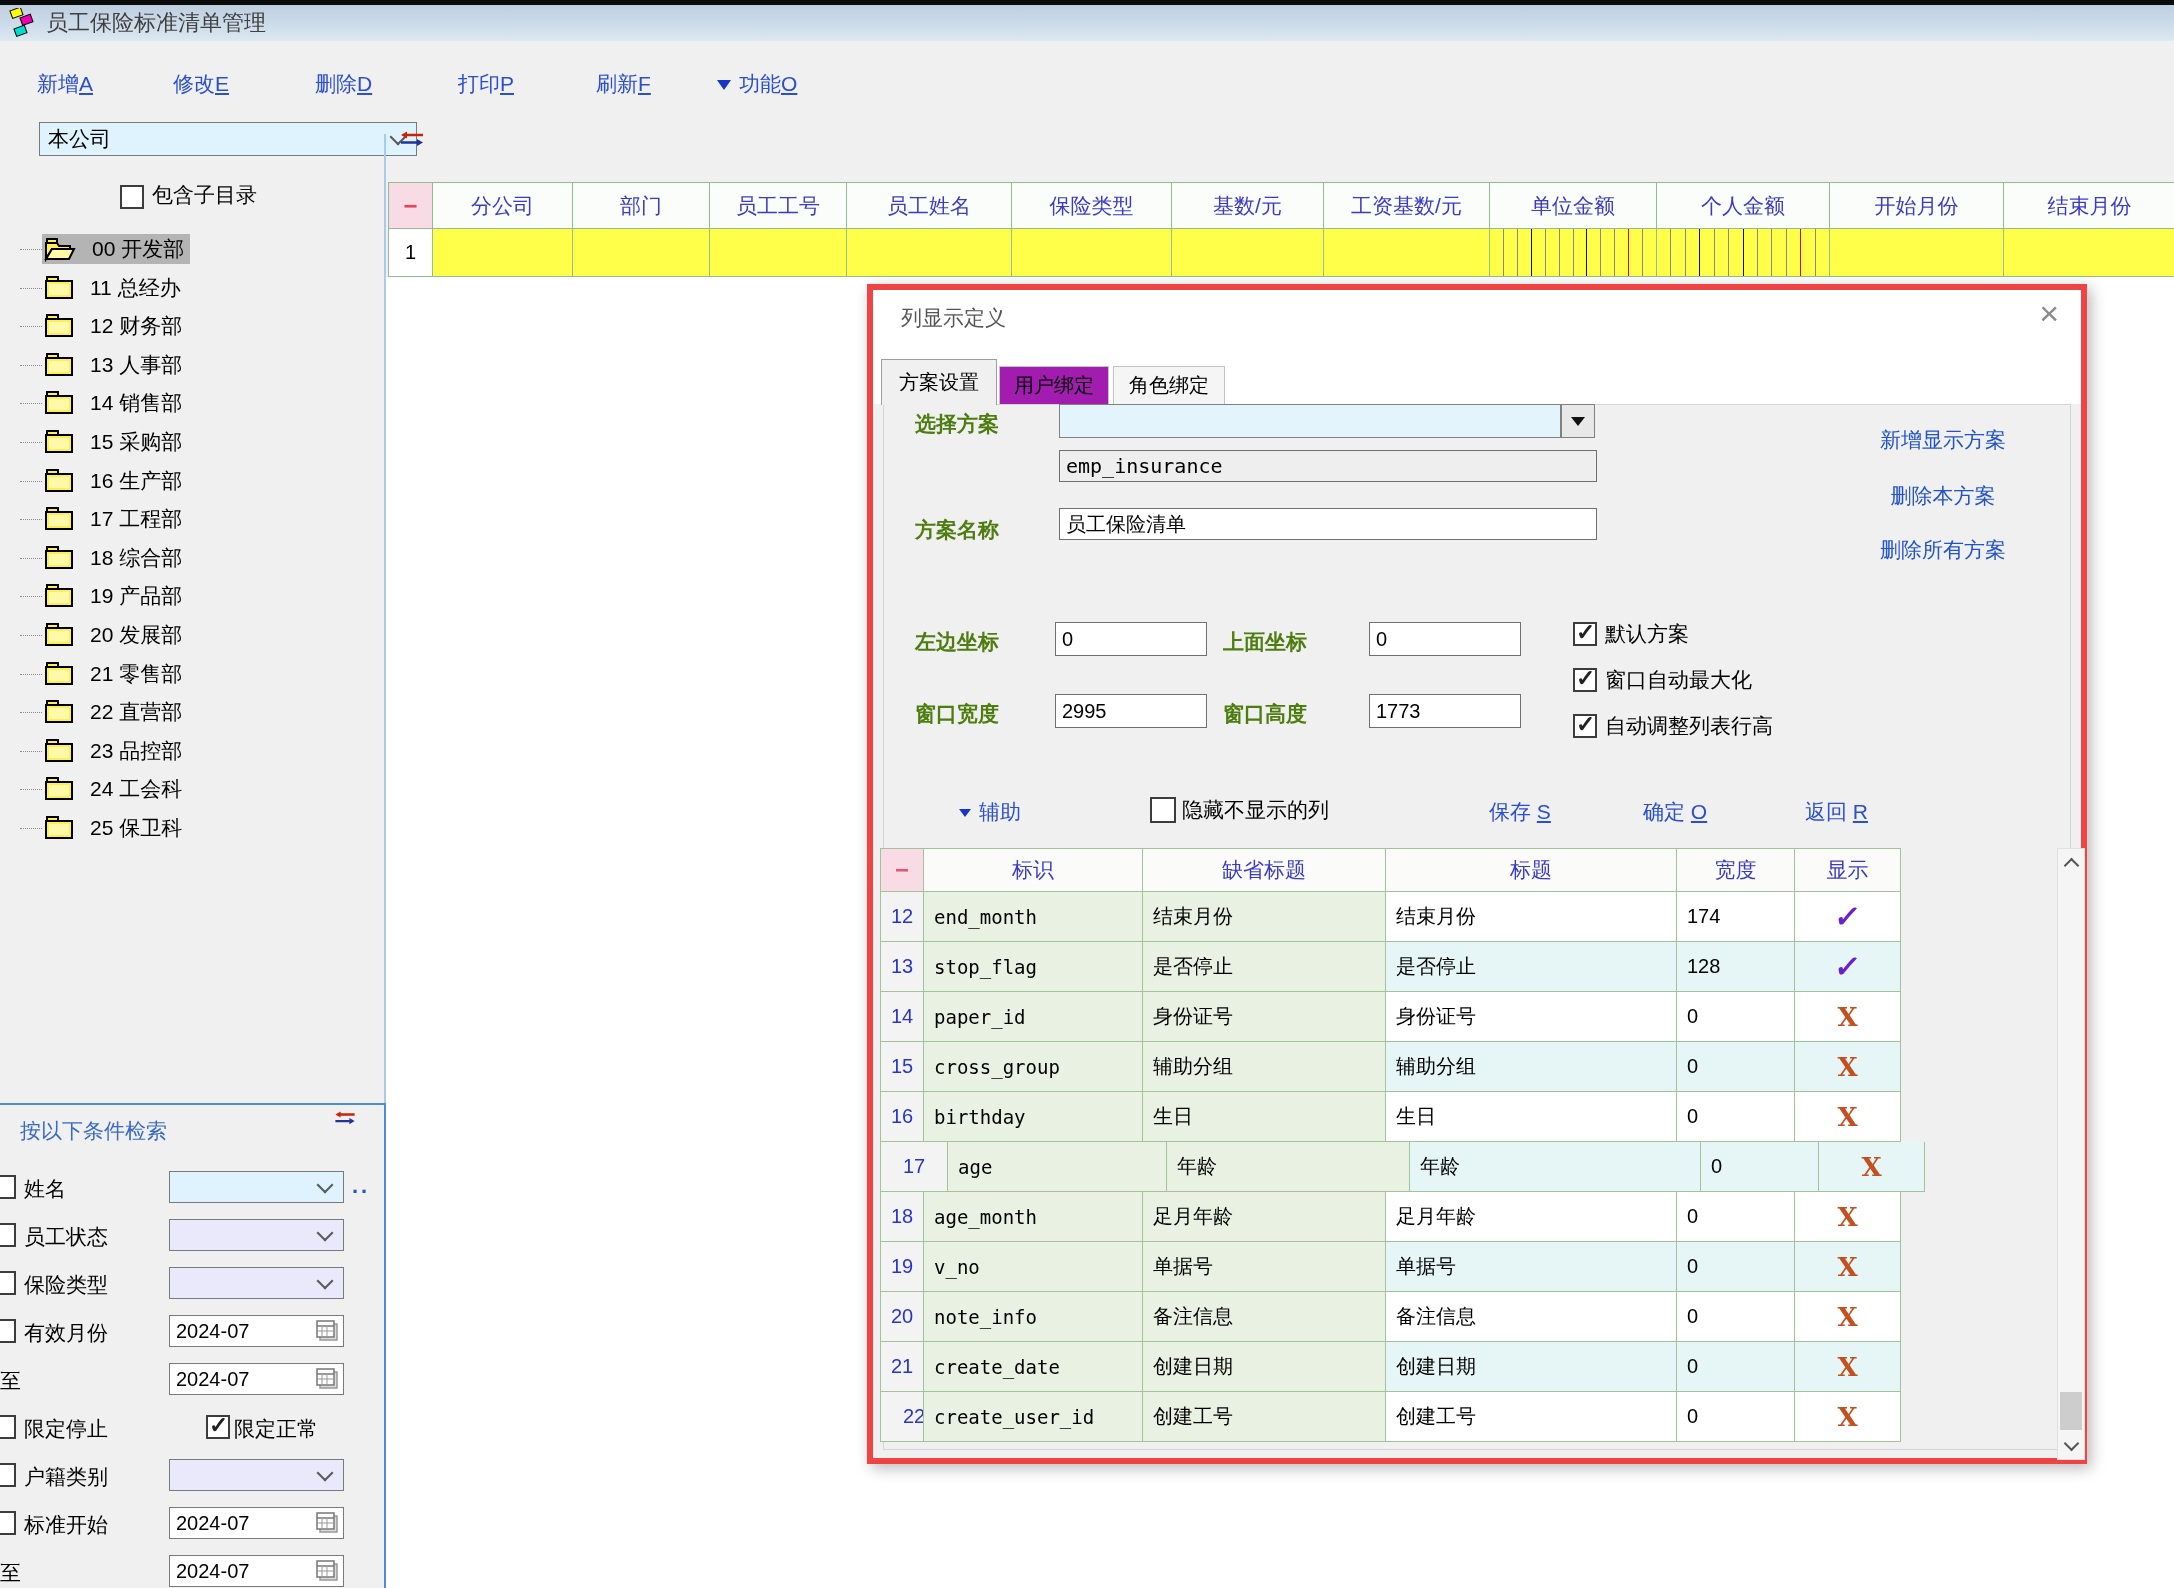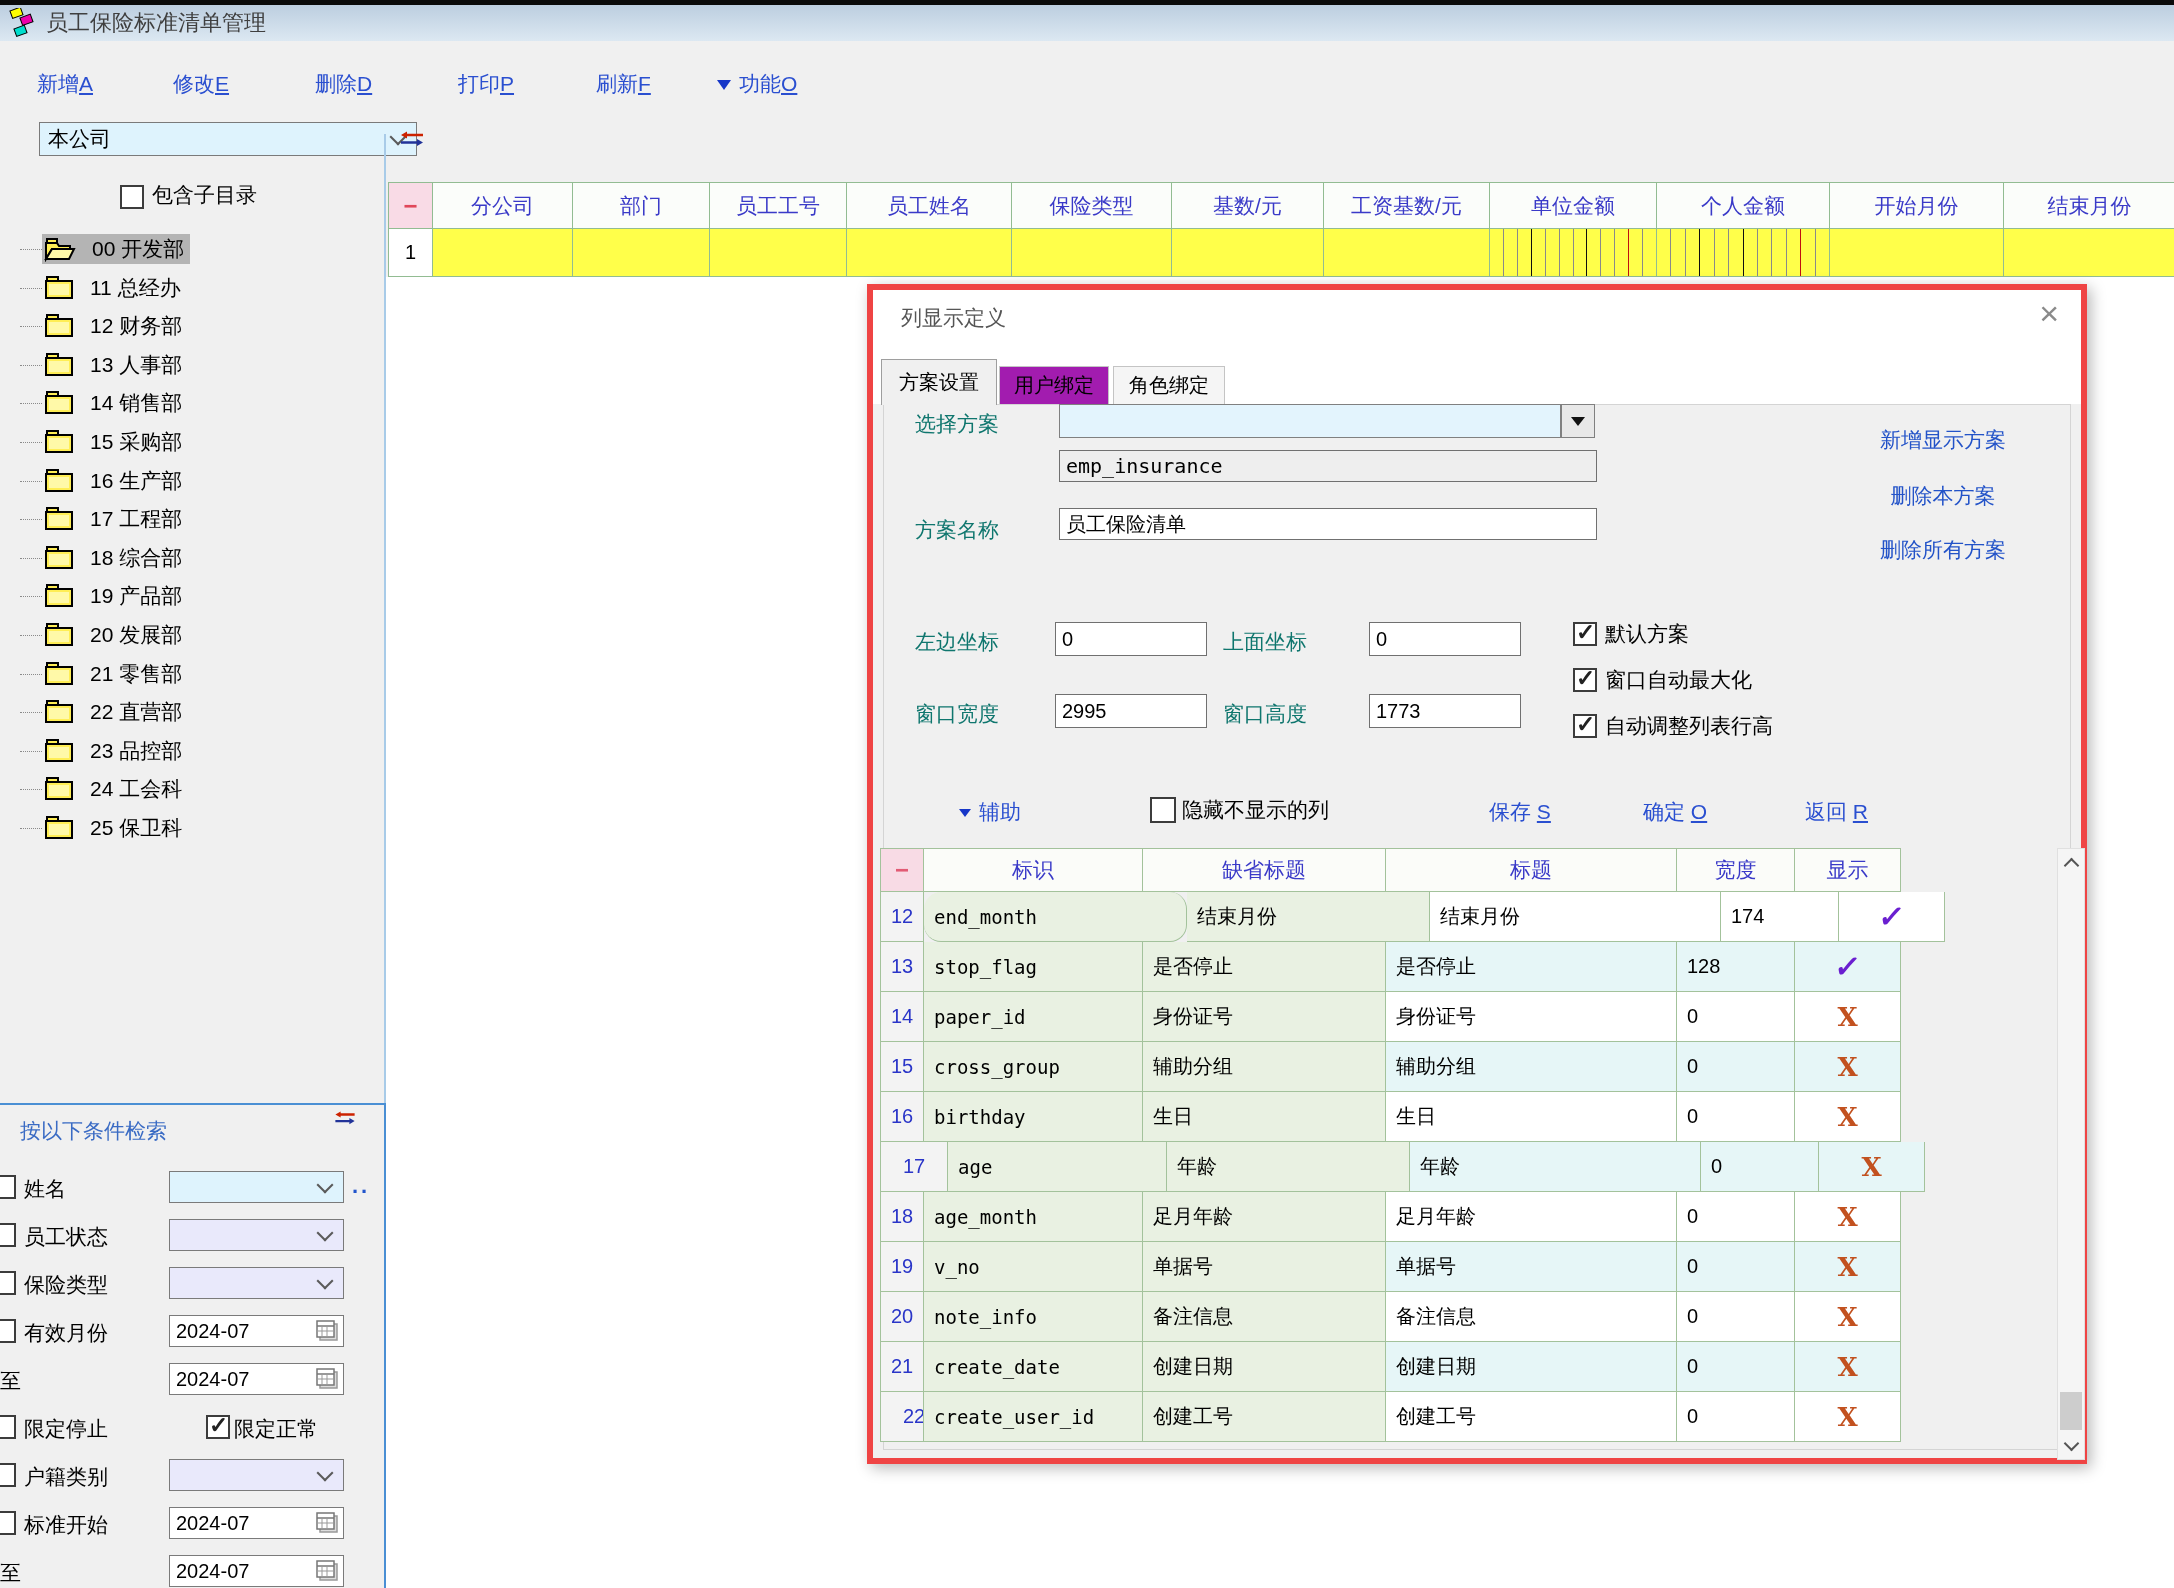--- a/index.html
+++ b/index.html
@@ -75,21 +75,21 @@
     border:6px solid #ef4444;box-sizing:border-box;box-shadow:4px 4px 14px rgba(0,0,0,.28);z-index:50;}
   .dlg-top{position:absolute;left:0;top:0;width:100%;height:114px;background:#ffffff;}
   .dlg-title{position:absolute;left:28px;top:14px;font-size:21px;color:#555;}
   .dlg-close{position:absolute;right:22px;top:6px;font-size:34px;color:#8a8a8a;line-height:34px;cursor:default;}
   .dlg-tab{position:absolute;box-sizing:border-box;font-size:20px;display:flex;align-items:center;justify-content:center;}
   .dlg-tab.active{left:8px;top:69px;width:116px;height:46px;background:#f0f0f0;
     border:1px solid #9e9e9e;border-bottom:none;z-index:3;}
   .dlg-tab.t2{left:126px;top:76px;width:110px;height:38px;background:#a21caf;border:1px solid #c4c4c4;border-bottom:none;}
   .dlg-tab.t3{left:240px;top:76px;width:112px;height:38px;background:#f5f5f5;border:1px solid #c4c4c4;border-bottom:none;}
   .dlg-frame{position:absolute;left:10px;top:114px;right:10px;bottom:8px;border:1px solid #d4d4d4;background:#f0f0f0;}
-  .dlg-label{position:absolute;font-size:21px;color:#0f766e;white-space:nowrap;}
+  .dlg-label{position:absolute;font-size:21px;color:#4d7c0f;white-space:nowrap;font-weight:bold;}
   .dlg-combo{position:absolute;left:186px;top:114px;width:502px;height:34px;background:#e3f4fd;
     border:1px solid #808080;box-sizing:border-box;}
   .dlg-combo-btn{position:absolute;left:688px;top:114px;width:34px;height:34px;background:#e8e8e8;
     border:1px solid #808080;box-sizing:border-box;display:flex;align-items:center;justify-content:center;}
   .tri{width:0;height:0;border-left:7px solid transparent;border-right:7px solid transparent;border-top:9px solid #111;}
   .dlg-input{position:absolute;box-sizing:border-box;border:1px solid #707070;background:#fff;
     font-size:20px;font-family:"Liberation Sans",sans-serif;padding:0 0 0 6px;}
   .dlg-input.mono{font-family:"DejaVu Sans Mono",monospace;}
   .dlg-input.gray{background:#eeeeee;}
   .dlg-link{position:absolute;width:260px;text-align:center;font-size:21px;color:#2353c8;cursor:default;}
@@ -610,21 +610,21 @@
       <div class="dt-row">
         <div class="dt-cell dt-head first" style="width: 44px;">−</div>
         <div class="dt-cell dt-head" style="width: 219px;">标识</div>
         <div class="dt-cell dt-head" style="width: 243px;">缺省标题</div>
         <div class="dt-cell dt-head" style="width: 291px;">标题</div>
         <div class="dt-cell dt-head" style="width: 118px;">宽度</div>
         <div class="dt-cell dt-head" style="width: 106px;">显示</div>
       </div>
       <div class="dt-row">
         <div class="dt-cell dt-body c-no" style="width: 44px;">12</div>
-        <div class="dt-cell dt-body c-id" style="width: 263px; border-radius: 17px;">end_month</div>
+        <div class="dt-cell dt-body c-id" style="width: 219px;">end_month</div>
         <div class="dt-cell dt-body c-def" style="width: 243px;">结束月份</div>
         <div class="dt-cell dt-body c-title" style="width: 291px;">结束月份</div>
         <div class="dt-cell dt-body c-width" style="width: 118px;">174</div>
         <div class="dt-cell dt-body c-show" style="width: 106px;">
           <span class="tick">✓</span>
         </div>
       </div>
       <div class="dt-row alt">
         <div class="dt-cell dt-body c-no" style="width: 44px;">13</div>
         <div class="dt-cell dt-body c-id" style="width: 219px;">stop_flag</div>

